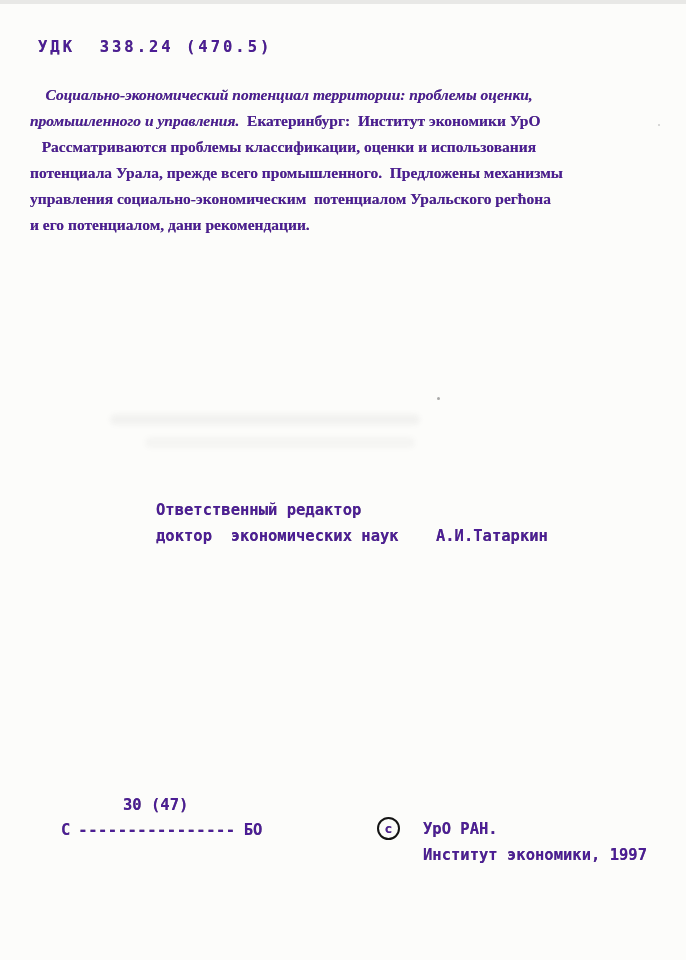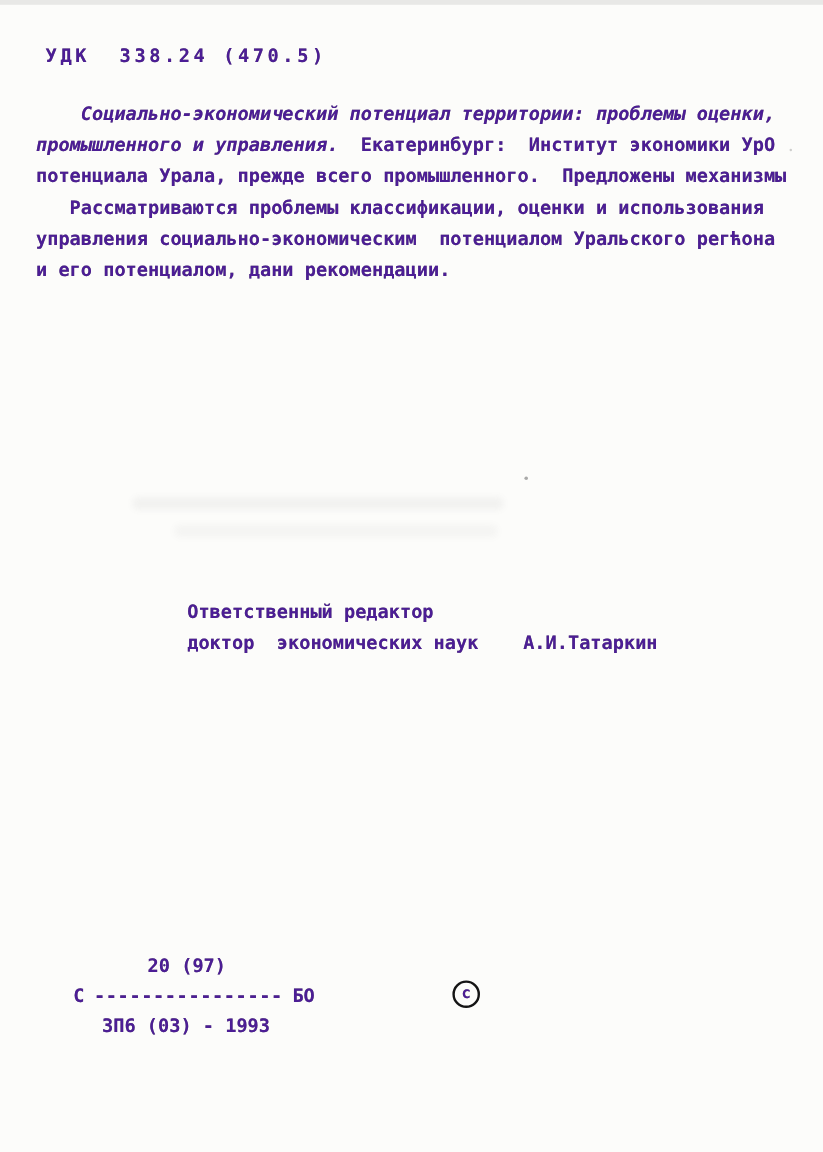--- a/index.html
+++ b/index.html
@@ -33,20 +33,21 @@
     font-size: 15.5px;
     line-height: 24px;
     letter-spacing: 3px;
     white-space: pre;
   }
   .body-text {
     position: absolute;
     left: 30px;
     top: 78px;
     width: 640px;
+    font-family: Liberation Serif, serif;
   }
   .editor-block {
     position: absolute;
     left: 156px;
     top: 493px;
   }
   .catalog-block {
     position: absolute;
     left: 61px;
     top: 789px;
@@ -101,41 +102,44 @@
 <body>
 
 <div class="page">
 
   <div class="udc">УДК  338.24 (470.5)</div>
 
   <div class="body-text">
     <div class="line italic">    Социально-экономический потенциал территории: проблемы оценки,</div>
     <div class="line"><span class="italic">промышленного и управления.</span><span>  Екатеринбург:  Институт экономики УрО</span></div>
 
+    <div class="line">   Рассматриваются проблемы классификации, оценки и использования</div>
     <div class="line">потенциала Урала, прежде всего промышленного.  Предложены механизмы</div>
-    <div class="line">   Рассматриваются проблемы классификации, оценки и использования</div>
     <div class="line">управления социально-экономическим  потенциалом Уральского регћона</div>
     <div class="line">и его потенциалом, дани рекомендации.</div>
   </div>
 
   <div class="ghost ghost-1"></div>
   <div class="ghost ghost-2"></div>
   <div class="speck speck-1"></div>
   <div class="speck speck-2"></div>
 
   <div class="editor-block">
     <div class="line">Ответственный редактор</div>
     <div class="line">доктор  экономических наук    А.И.Татаркин</div>
   </div>
 
   <div class="catalog-block">
-    <div class="line catalog-num">20 (97)</div>
+    <div class="line catalog-num">30 (47)</div>
     <div class="line"><span>С</span><span class="dash-rule">----------------</span><span>БО</span></div>
-    <div class="line catalog-den">ЗП6 (03) - 1993</div>
   </div>
 
   <div class="copyright-block">
     <span class="c-circle">
         <span>с</span>
       </span>
+    <div class="copyright-lines">
+      <div class="line">УрО РАН.</div>
+      <div class="line">Институт экономики, 1997</div>
+    </div>
   </div>
 
 </div>
 
 </body></html>

